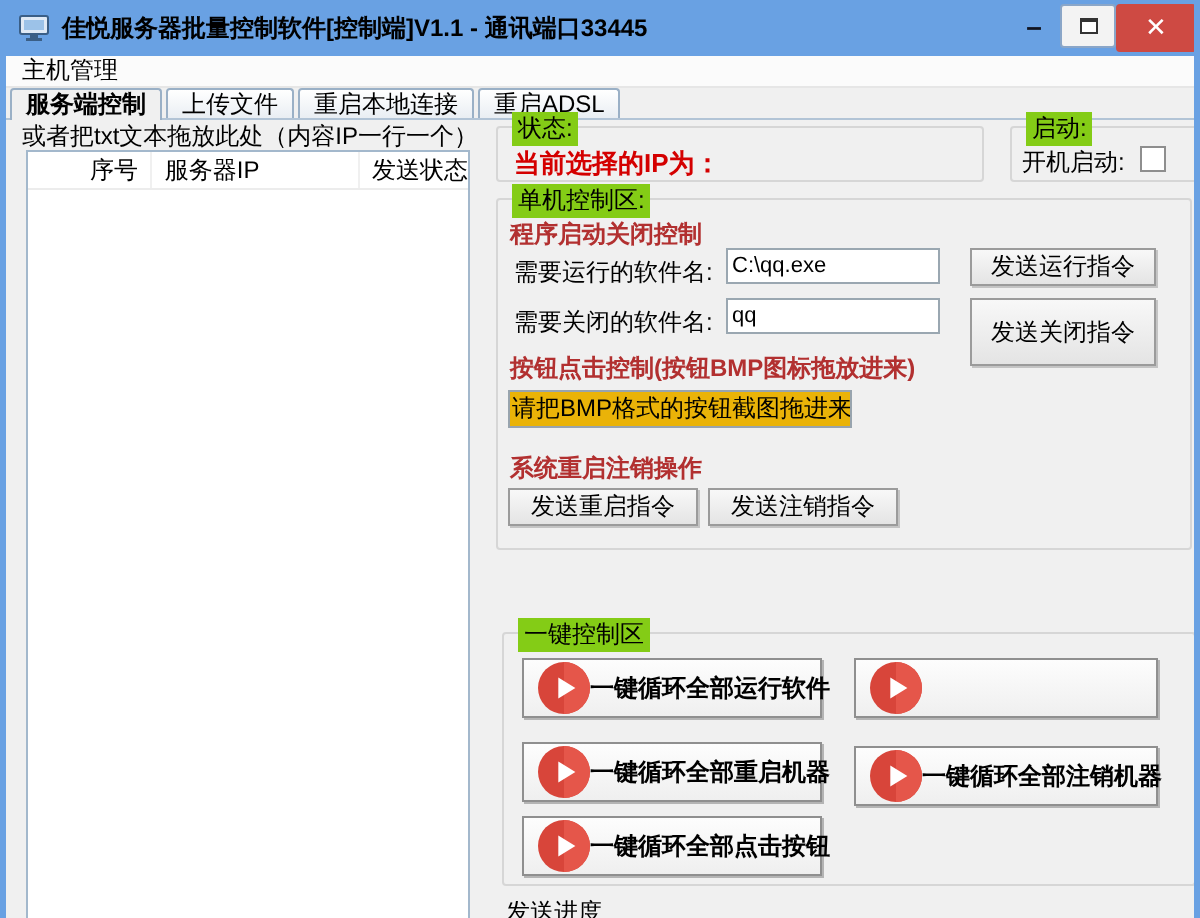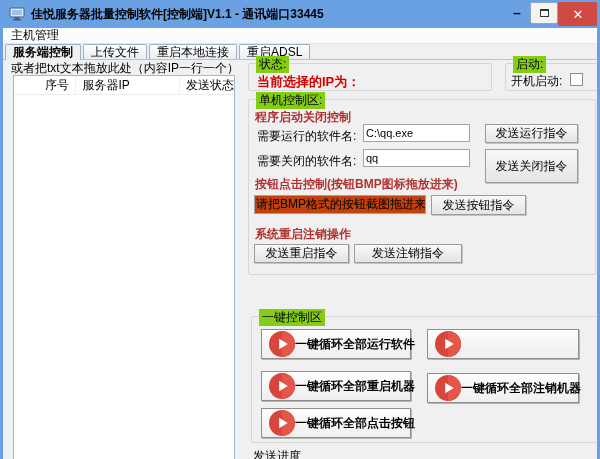--- a/index.html
+++ b/index.html
@@ -42,21 +42,21 @@
   .group-label{position:absolute;top:-8px;left:7px;background:#84cc16;padding:0 3px;white-space:nowrap;}
   .red-header{color:#b23030;font-weight:bold;white-space:nowrap;position:absolute;}
   .ip-red{position:absolute;left:8px;top:9px;color:#d40000;font-weight:bold;font-size:13px;white-space:nowrap;}
   
   .field-label{position:absolute;white-space:nowrap;}
   .text-input{position:absolute;background:#fff;border:1px solid #9aa7b1;font-family:inherit;font-size:11px;padding:0 2px;color:#000;}
   .btn{position:absolute;display:flex;align-items:center;justify-content:center;
        background:linear-gradient(#f8f8f8,#e4e4e4);border:1px solid #9b9b9b;
        box-shadow:1px 1px 0 rgba(0,0,0,0.18);white-space:nowrap;cursor:default;}
   .checkbox{position:absolute;width:13px;height:13px;background:#fff;border:1px solid #8e8e8e;}
-  .bmp-field{position:absolute;background:#c2410c;border:1px solid #98a4ae;overflow:hidden;
+  .bmp-field{position:absolute;background:#eab308;border:1px solid #98a4ae;overflow:hidden;
              display:flex;align-items:center;white-space:nowrap;padding-left:1px;}
   
   .play-btn{position:absolute;display:flex;align-items:center;
             background:linear-gradient(#fdfdfd,#efefef);border:1px solid #8f8f8f;
             box-shadow:1px 1px 0 rgba(0,0,0,0.25);cursor:default;}
   .play-btn .plabel{flex:1;text-align:center;font-weight:bold;white-space:nowrap;}
   .play-icon{width:26px;height:26px;margin-left:7px;flex:none;}
   .progress-label{position:absolute;left:250px;top:448px;white-space:nowrap;}
 </style>
 </head>
@@ -120,25 +120,24 @@
     <span class="field-label" style="left:8px;top:28px;">需要运行的软件名:</span>
     <input class="text-input" style="left: 114px; top: 24px; width: 107px; height: 18px;" value="C:\qq.exe">
     <div class="btn" style="left:236px;top:24px;width:93px;height:19px;">发送运行指令</div>
 
     <span class="field-label" style="left:8px;top:53px;">需要关闭的软件名:</span>
     <input class="text-input" style="left: 114px; top: 49px; width: 107px; height: 18px;" value="qq">
     <div class="btn" style="left:236px;top:49px;width:93px;height:34px;">发送关闭指令</div>
 
     <span class="red-header" style="left:6px;top:76px;">按钮点击控制(按钮BMP图标拖放进来)</span>
     <div class="bmp-field" style="left:5px;top:95px;width:172px;height:19px;">请把BMP格式的按钮截图拖进来</div>
-    <div class="btn" style="left:182px;top:95px;width:95px;height:20px;">发送按钮指令</div>
 
     <span class="red-header" style="left:6px;top:126px;">系统重启注销操作</span>
     <div class="btn" style="left:5px;top:144px;width:95px;height:19px;">发送重启指令</div>
-    <div class="btn" style="left:105px;top:144px;width:108px;height:19px;">发送注销指令</div>
+    <div class="btn" style="left:105px;top:144px;width:95px;height:19px;">发送注销指令</div>
   </div>
 
   <div class="groupbox" style="left:248px;top:316px;width:347px;height:127px;">
     <span class="group-label">一键控制区</span>
 
     <div class="play-btn" style="left:9px;top:12px;width:150px;height:30px;">
       <svg class="play-icon" viewBox="0 0 32 32">
         <circle cx="16" cy="16" r="16" fill="#d8453a"></circle>
         <path d="M16 0 A16 16 0 0 1 16 32 Z" fill="#e5564a"></path>
         <path d="M12.5 9.5 L23 16 L12.5 22.5 Z" fill="#ffffff"></path>

